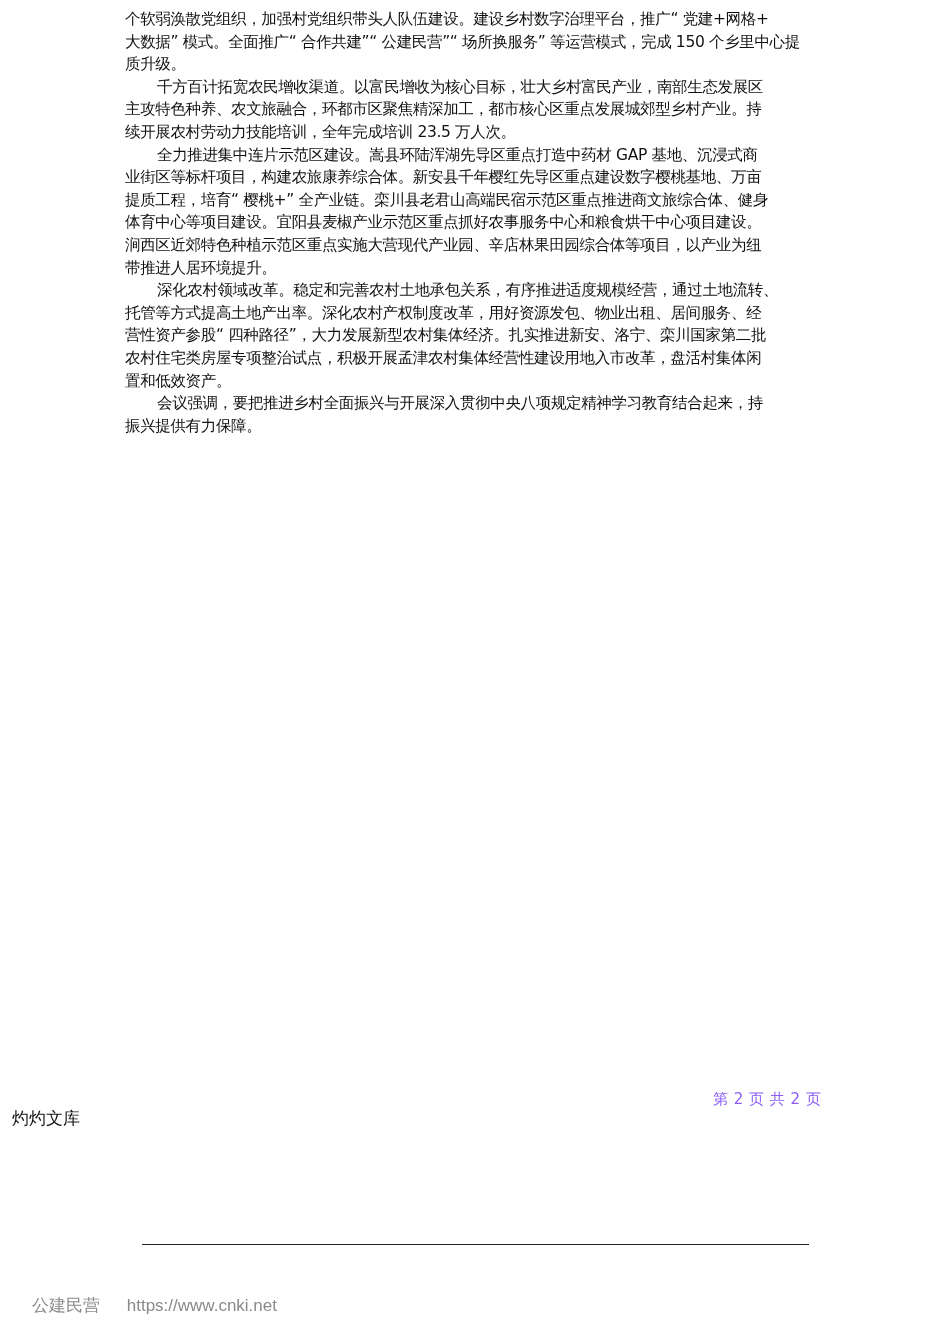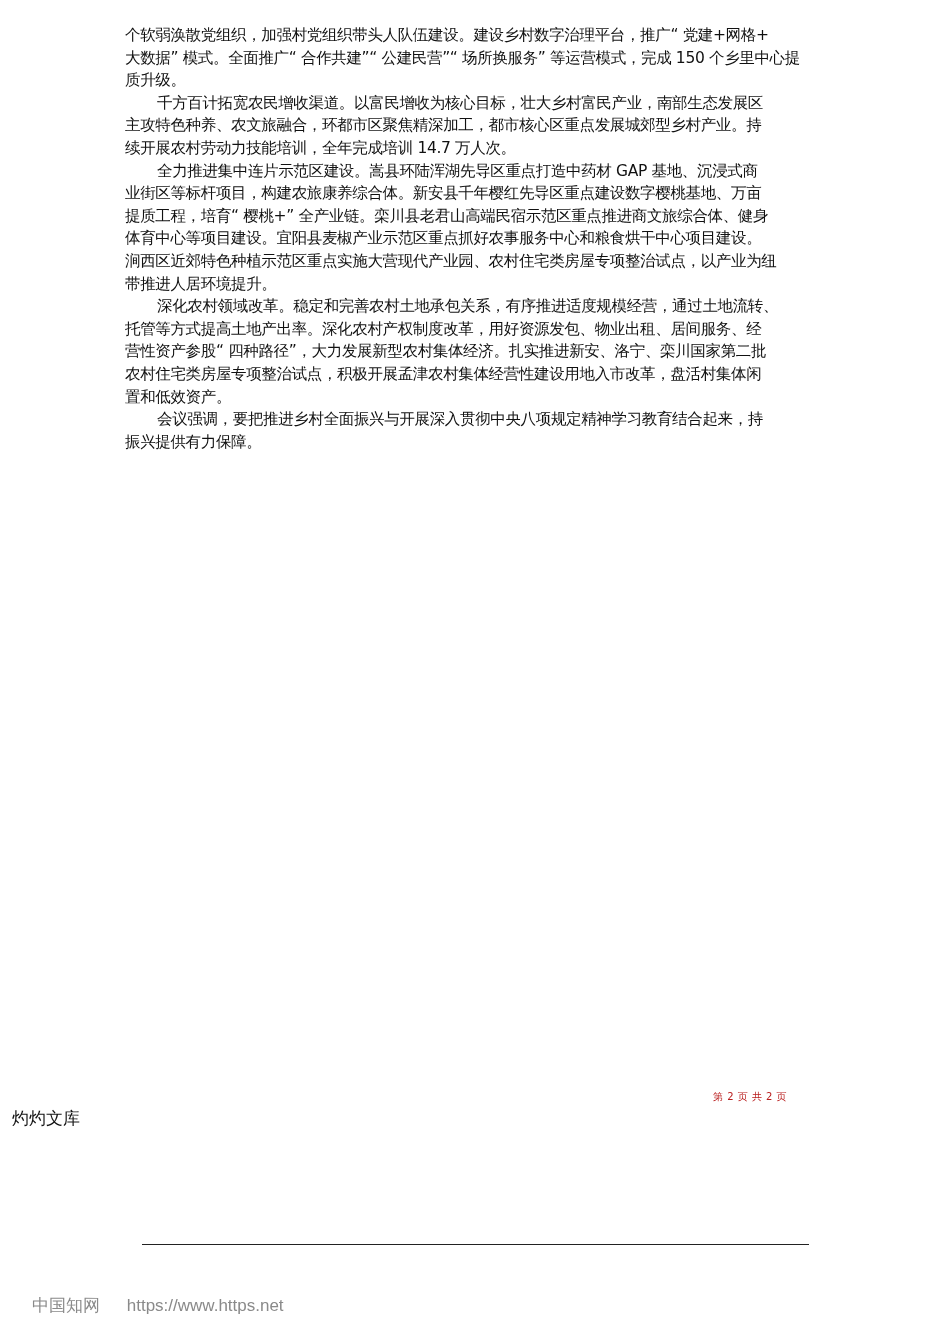--- a/index.html
+++ b/index.html
@@ -11,40 +11,40 @@
       width: 950px;
       height: 1344px;
       position: relative;
       overflow: hidden;
       font-family: "DejaVu Sans", "Liberation Sans", sans-serif;
       color: #111111;
     }
     .page-body {
       position: absolute;
       left: 125px;
-      top: 24px;
+      top: 8px;
       width: 710px;
     }
     .line {
       font-size: 15.5px;
       line-height: 22.6px;
       height: 22.6px;
       white-space: nowrap;
       letter-spacing: -0.35px;
     }
     .indent {
       padding-left: 32px;
     }
     .page-number {
       position: absolute;
       left: 713px;
       top: 1090px;
-      font-size: 10px;
+      font-size: 15px;
       letter-spacing: 0.5px;
-      color: #b91c1c;
+      color: #8b5cf6;
     }
     .library-name {
       position: absolute;
       left: 12px;
       top: 1107px;
       font-size: 17px;
       color: #111111;
     }
     .footer-rule {
       position: absolute;
@@ -68,38 +68,38 @@
   </style>
 </head>
 <body>
 
 <div class="page-body">
   <div class="line">个软弱涣散党组织，加强村党组织带头人队伍建设。建设乡村数字治理平台，推广“ 党建+网格+</div>
   <div class="line">大数据” 模式。全面推广“ 合作共建”“ 公建民营”“ 场所换服务” 等运营模式，完成 150 个乡里中心提</div>
   <div class="line">质升级。</div>
   <div class="line indent">千方百计拓宽农民增收渠道。以富民增收为核心目标，壮大乡村富民产业，南部生态发展区</div>
   <div class="line">主攻特色种养、农文旅融合，环都市区聚焦精深加工，都市核心区重点发展城郊型乡村产业。持</div>
-  <div class="line">续开展农村劳动力技能培训，全年完成培训 14.7 万人次。</div>
+  <div class="line">续开展农村劳动力技能培训，全年完成培训 23.5 万人次。</div>
   <div class="line indent">全力推进集中连片示范区建设。嵩县环陆浑湖先导区重点打造中药材 GAP 基地、沉浸式商</div>
   <div class="line">业街区等标杆项目，构建农旅康养综合体。新安县千年樱红先导区重点建设数字樱桃基地、万亩</div>
   <div class="line">提质工程，培育“ 樱桃+” 全产业链。栾川县老君山高端民宿示范区重点推进商文旅综合体、健身</div>
   <div class="line">体育中心等项目建设。宜阳县麦椒产业示范区重点抓好农事服务中心和粮食烘干中心项目建设。</div>
-  <div class="line">涧西区近郊特色种植示范区重点实施大营现代产业园、农村住宅类房屋专项整治试点，以产业为纽</div>
+  <div class="line">涧西区近郊特色种植示范区重点实施大营现代产业园、辛店林果田园综合体等项目，以产业为纽</div>
   <div class="line">带推进人居环境提升。</div>
   <div class="line indent">深化农村领域改革。稳定和完善农村土地承包关系，有序推进适度规模经营，通过土地流转、</div>
   <div class="line">托管等方式提高土地产出率。深化农村产权制度改革，用好资源发包、物业出租、居间服务、经</div>
   <div class="line">营性资产参股“ 四种路径”，大力发展新型农村集体经济。扎实推进新安、洛宁、栾川国家第二批</div>
   <div class="line">农村住宅类房屋专项整治试点，积极开展孟津农村集体经营性建设用地入市改革，盘活村集体闲</div>
   <div class="line">置和低效资产。</div>
   <div class="line indent">会议强调，要把推进乡村全面振兴与开展深入贯彻中央八项规定精神学习教育结合起来，持</div>
   <div class="line">振兴提供有力保障。</div>
 </div>
 
 <div class="page-number">第 2 页 共 2 页</div>
 
 <div class="library-name">灼灼文库</div>
 
 <div class="footer-rule"></div>
 
 <div class="cnki-footer">
-  <span class="cnki-brand">中国知网</span>
-  <span class="cnki-url">https://www.https.net</span>
+  <span class="cnki-brand">公建民营</span>
+  <span class="cnki-url">https://www.cnki.net</span>
 </div>
 
 </body></html>

